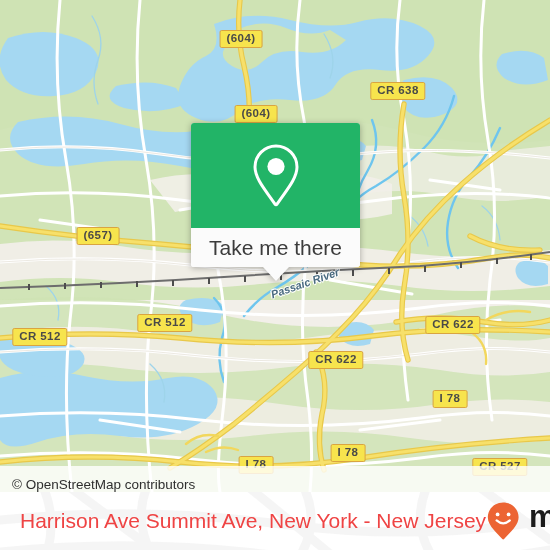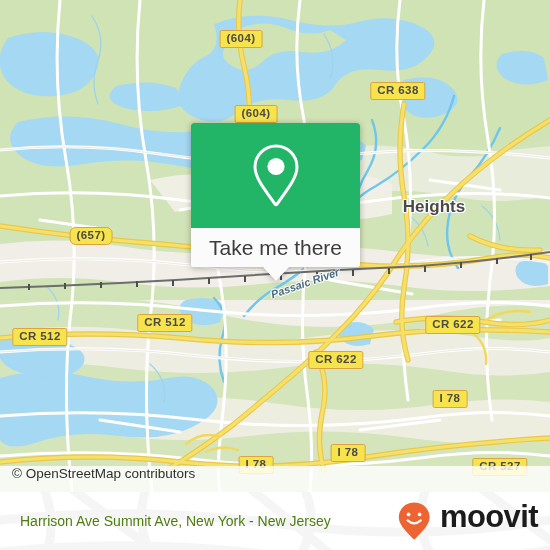--- a/index.html
+++ b/index.html
@@ -77,37 +77,37 @@
     width:0;height:0;margin-left:-13px;
     border-left:13px solid transparent;
     border-right:13px solid transparent;
     border-top:14px solid #fbfbfb;
   }
 
   
   #attrib{
     position:absolute;left:0;top:466px;width:550px;height:26px;
     background:rgba(255,255,255,.80);
-    display:flex;align-items:flex-start;
+    display:flex;align-items:flex-end;
     box-sizing:border-box;padding-left:12px;
     color:#2f2f2f;font-size:13.5px;
   }
 
   
   #footer{
     position:absolute;left:0;top:492px;width:550px;height:58px;
     background:#ffffff;overflow:hidden;
   }
   #footer .wm{position:absolute;left:0;top:-12px;opacity:.55;}
   #footer .row{
     position:relative;width:100%;height:100%;
     display:flex;align-items:center;justify-content:space-between;
     box-sizing:border-box;padding:0 12px 0 20px;
   }
-  #footer .addr{color:#4d7c0f;font-size:14px;white-space:nowrap;}
+  #footer .addr{color:#ef4444;font-size:21px;white-space:nowrap;}
   #footer .brand{display:flex;align-items:flex-start;gap:7px;}
   #footer .brandtext{
     color:#1b1b1b;font-size:31px;font-weight:bold;letter-spacing:-.6px;line-height:31px;
   }
 </style>
 </head>
 <body>
 
 <div id="app">
 
@@ -248,32 +248,31 @@
               <rect x="496" y="258" width="2" height="6"></rect>
             <rect x="530" y="254" width="2" height="6"></rect>
           </g>
         </g>
       </g>
     </svg>
 
     <div class="shield" style="left:241px;top:39px;">(604)</div>
     <div class="shield" style="left:256px;top:114px;">(604)</div>
     <div class="shield" style="left:398px;top:91px;">CR 638</div>
-    <div class="shield" style="left:91px;top:236px;border-radius:6px;">(657)</div>
+    <div class="shield" style="left:98px;top:236px;">(657)</div>
     <div class="shield" style="left:165px;top:323px;">CR 512</div>
     <div class="shield" style="left:40px;top:337px;">CR 512</div>
     <div class="shield" style="left:453px;top:325px;">CR 622</div>
     <div class="shield" style="left:336px;top:360px;">CR 622</div>
     <div class="shield" style="left:450px;top:399px;">I 78</div>
     <div class="shield" style="left:348px;top:453px;">I 78</div>
     <div class="shield" style="left:256px;top:465px;">I 78</div>
     <div class="shield" style="left:480px;top:467px;margin-left:20px;">CR 527</div>
 
     <div class="place" style="left:434px;top:207px;">
-      <div>Heights</div>
     </div>
 
     <div class="river-label" style="left:305px;top:283px;transform:translate(-50%,-50%) rotate(-19deg);">Passaic River</div>
 
     <div id="popup">
       <div class="card">
         <div class="green">
           <svg width="56" height="72" viewBox="0 0 56 72">
             <path d="M28,6 C16.4,6 7,15.4 7,27 C7,39 19,52 27.2,64.4 C27.6,65 28.4,65 28.8,64.4
                      C37,52 49,39 49,27 C49,15.4 39.6,6 28,6 Z" fill="none" stroke="#ffffff" stroke-width="3"></path>

